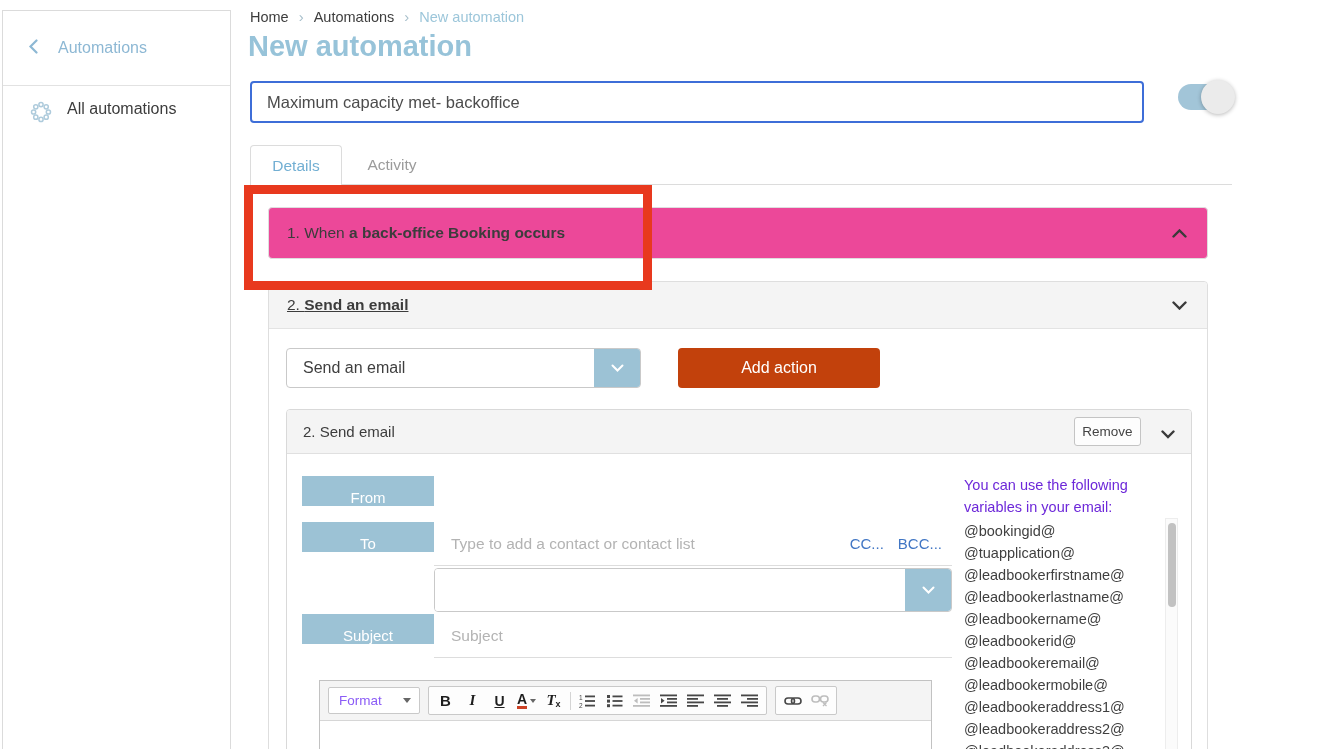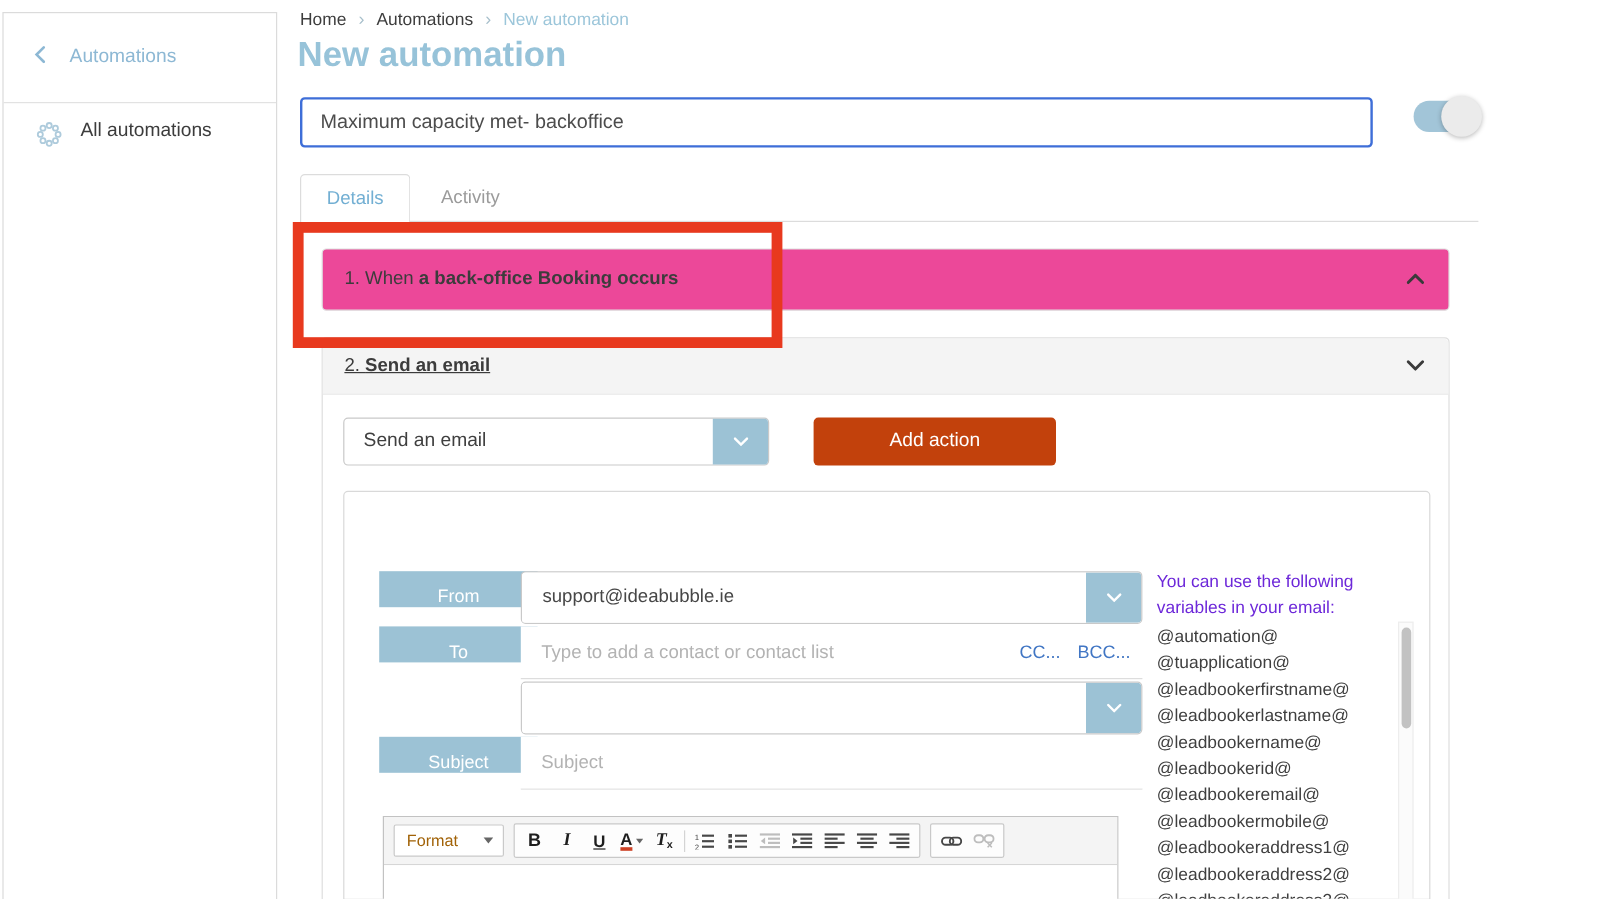--- a/index.html
+++ b/index.html
@@ -76,21 +76,21 @@
   .card-header { height:44px; background:#f4f4f4; border-bottom:1px solid #e0e0e0;
                  display:flex; align-items:center; padding-left:16px; font-size:15px; }
   .remove-btn { position:absolute; right:50px; top:7px; width:67px; height:29px;
                 background:#fdfdfd; border:1px solid #c4c4c4; border-radius:3px;
                 font-size:13.5px; color:#444; cursor:pointer;
                 font-family:"Liberation Sans", sans-serif; }
   .card-chevron { position:absolute; right:16px; top:15px; cursor:pointer; }
 
   .frow-label { width:132px; background:#9cc2d5; color:#fff; font-size:15px;
                 text-align:center; line-height:44px; height:30px; position:absolute;
-                left:29px; }
+                left:15px; }
   .frow { position:absolute; left:147px; width:518px; height:44px; }
   .boxed-input { border:1px solid #c9c9c9; border-radius:4px; background:#fff;
                  display:flex; align-items:center; overflow:hidden; }
   .boxed-input input { border:none; outline:none; flex:1; height:100%;
                        padding-left:17px; font-size:15.5px; color:#474747;
                        font-family:"Liberation Sans", sans-serif; }
   .line-input { border-bottom:1px solid #ddd; display:flex; align-items:center; }
   .line-input input { border:none; outline:none; flex:1; height:100%;
                       padding-left:17px; font-size:15.5px; color:#474747;
                       font-family:"Liberation Sans", sans-serif; }
@@ -99,21 +99,21 @@
               color:#4176c4; }
   .cc-links span { cursor:pointer; }
 
   
   .editor { position:absolute; left:32px; top:270px; width:613px; height:120px;
             border:1px solid #c2c2c2; background:#fff; }
   .editor-toolbar { height:40px; background:#f4f4f4; border-bottom:1px solid #d6d6d6;
                     display:flex; align-items:center; padding:0 8px; gap:8px; }
   .format-combo { width:92px; height:27px; background:#fff; border:1px solid #c9c9c9;
                   border-radius:2px; display:flex; align-items:center;
-                  padding:0 8px 0 10px; font-size:13.5px; color:#a16207;
+                  padding:0 8px 0 10px; font-size:13.5px; color:#8b5cf6;
                   justify-content:space-between; cursor:pointer; }
   .caret-down { width:0; height:0; border-left:4px solid transparent;
                 border-right:4px solid transparent; border-top:5px solid #666; }
   .tb-group { background:#fdfdfd; border:1px solid #c9c9c9; border-radius:2px;
               height:29px; display:flex; align-items:center; padding:0 3px; }
   .tb-btn { width:27px; height:25px; display:flex; align-items:center;
             justify-content:center; cursor:pointer; font-size:15px; color:#1e1e1e; }
   .tb-sep { width:1px; height:18px; background:#d4d4d4; margin:0 3px; }
   .g-bold { font-weight:bold; }
   .g-italic { font-style:italic; font-family:"Liberation Serif", serif; font-weight:bold; }
@@ -211,30 +211,31 @@
     <span class="action-select-value">Send an email</span>
     <span class="select-chevron-btn">
       <svg width="13" height="8" viewBox="0 0 13 8">
           <path d="M1.5 1.5 L6.5 6.5 L11.5 1.5" stroke="#fff" stroke-width="2" fill="none" stroke-linecap="round"></path>
         </svg>
     </span>
   </div>
   <button class="abs add-action-btn">Add action</button>
 
   <div class="abs email-card" style="position:absolute;">
-
-    <div class="frow-label" style="top:66px;">From</div>
-    <div class="frow boxed-input" style="top:66px;">
-      <input type="text" value="support@ideabubble.ie" style="">
-      <span class="select-chevron-btn" style="border-radius:0 3px 3px 0;">
-        <svg width="13" height="8" viewBox="0 0 13 8">
-            <path d="M1.5 1.5 L6.5 6.5 L11.5 1.5" stroke="#fff" stroke-width="2" fill="none" stroke-linecap="round"></path>
+    <div class="card-header">
+      <span>2. Send email</span>
+      <button class="remove-btn">Remove</button>
+      <span class="card-chevron">
+        <svg width="14" height="9" viewBox="0 0 14 9">
+            <path d="M1.5 1.5 L7 7 L12.5 1.5" stroke="#3a3a3a" stroke-width="2.4" fill="none" stroke-linecap="round"></path>
           </svg>
       </span>
     </div>
+
+    <div class="frow-label" style="top:66px;">From</div>
 
     <div class="frow-label" style="top:112px;">To</div>
     <div class="frow line-input" style="top:112px;">
       <input type="text" placeholder="Type to add a contact or contact list" style="">
       <span class="cc-links">
         <span>CC...</span>
         <span>BCC...</span>
       </span>
     </div>
 
@@ -365,21 +366,21 @@
                 <path d="M12 8.5 l3.5 3.5 M15.5 8.5 l-3.5 3.5" stroke="#bdbdbd" stroke-width="1.3"></path>
               </svg>
           </span>
         </div>
       </div>
       <div class="editor-body"></div>
     </div>
 
     <div class="vars-note">You can use the following variables in your email:</div>
     <div class="vars-list">
-        <div>@automation@</div>
+        <div>@bookingid@</div>
         <div>@tuapplication@</div>
         <div>@leadbookerfirstname@</div>
         <div>@leadbookerlastname@</div>
         <div>@leadbookername@</div>
         <div>@leadbookerid@</div>
         <div>@leadbookeremail@</div>
         <div>@leadbookermobile@</div>
         <div>@leadbookeraddress1@</div>
         <div>@leadbookeraddress2@</div>
         <div>@leadbookeraddress3@</div>

